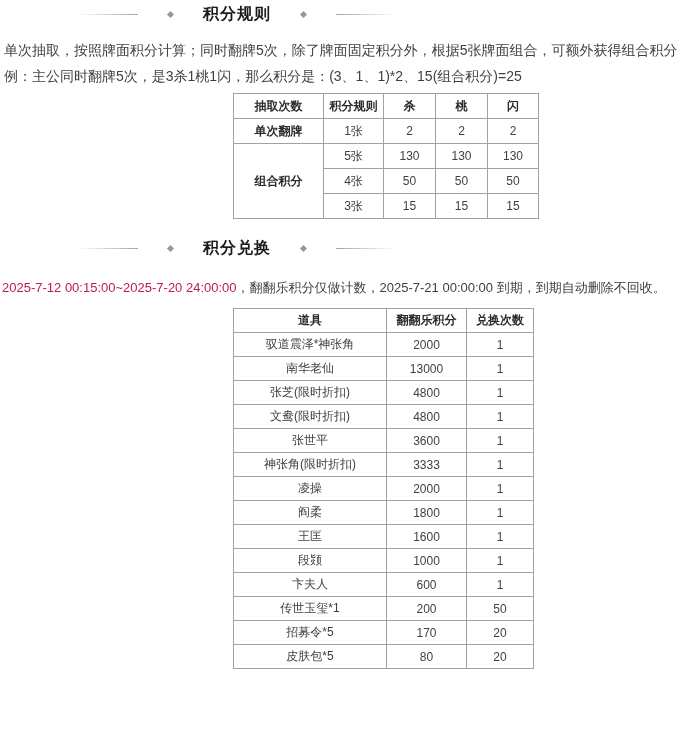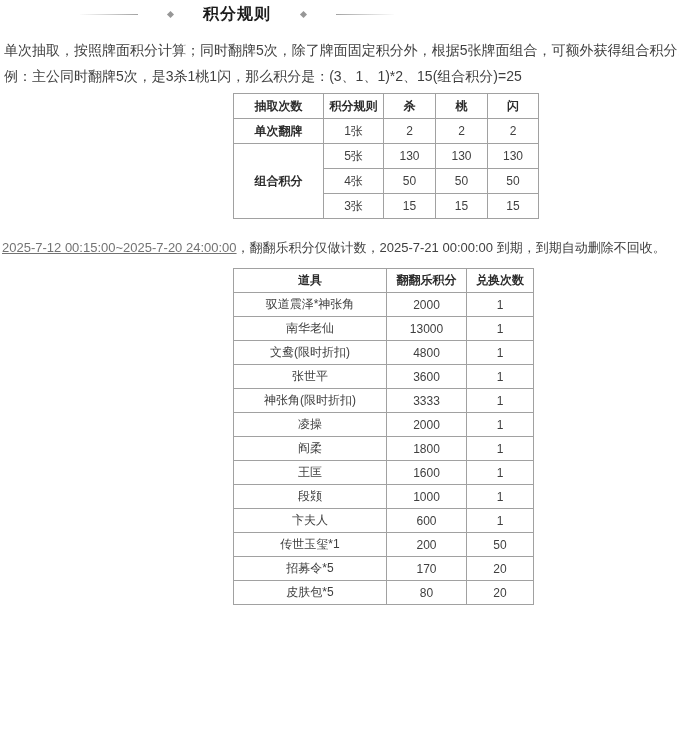--- a/index.html
+++ b/index.html
@@ -21,21 +21,21 @@
   .section-title{
     margin:0;font-size:16px;font-weight:bold;color:#1b1b1b;letter-spacing:1px;white-space:nowrap;
   }
   
   .rules-text{
     margin:12px 0 0 4px;font-size:14px;line-height:26px;color:#3f3f3f;white-space:nowrap;
   }
   .exchange-note{
     margin:20px 0 0 2px;font-size:13px;line-height:17px;color:#3f3f3f;white-space:nowrap;
   }
-  .red-text{color:#737373;text-decoration:underline;}
+  .red-text{color:#be185d;}
   
   table{border-collapse:collapse;table-layout:fixed;font-size:12px;color:#3f3f3f;}
   th,td{border:1px solid #a1a1a1;text-align:center;vertical-align:middle;padding:0;overflow:hidden;}
   th{font-weight:bold;color:#2b2b2b;}
   #rules-table{margin:4px 0 0 233px;width:305px;}
   #rules-table th,#rules-table td{height:24px;}
   #exchange-table{margin:12px 8px 0 233px;width:300px;}
   #exchange-table th,#exchange-table td{height:23px;}
 </style>
 </head>
@@ -94,20 +94,27 @@
       </tr>
       <tr>
         <td>3张</td>
         <td>15</td>
         <td>15</td>
         <td>15</td>
       </tr>
     </tbody>
   </table>
 
+  <div class="section-title-wrap second">
+    <span class="deco-line left"></span>
+    <span class="deco-diamond"></span>
+    <h2 class="section-title">积分兑换</h2>
+    <span class="deco-diamond"></span>
+    <span class="deco-line right"></span>
+  </div>
 
   <p class="exchange-note">
     <span class="red-text">2025-7-12 00:15:00~2025-7-20 24:00:00</span><span>，翻翻乐积分仅做计数，2025-7-21 00:00:00 到期，到期自动删除不回收。</span>
   </p>
 
   <table id="exchange-table">
     <colgroup>
       <col style="width:153px">
         <col style="width:80px">
         <col style="width:67px">
@@ -122,20 +129,25 @@
         <td>驭道震泽*神张角</td>
         <td>2000</td>
         <td>1</td>
       </tr>
       <tr>
         <td>南华老仙</td>
         <td>13000</td>
         <td>1</td>
       </tr>
       <tr>
+        <td>张芝(限时折扣)</td>
+        <td>4800</td>
+        <td>1</td>
+      </tr>
+      <tr>
         <td>文鸯(限时折扣)</td>
         <td>4800</td>
         <td>1</td>
       </tr>
       <tr>
         <td>张世平</td>
         <td>3600</td>
         <td>1</td>
       </tr>
       <tr>

